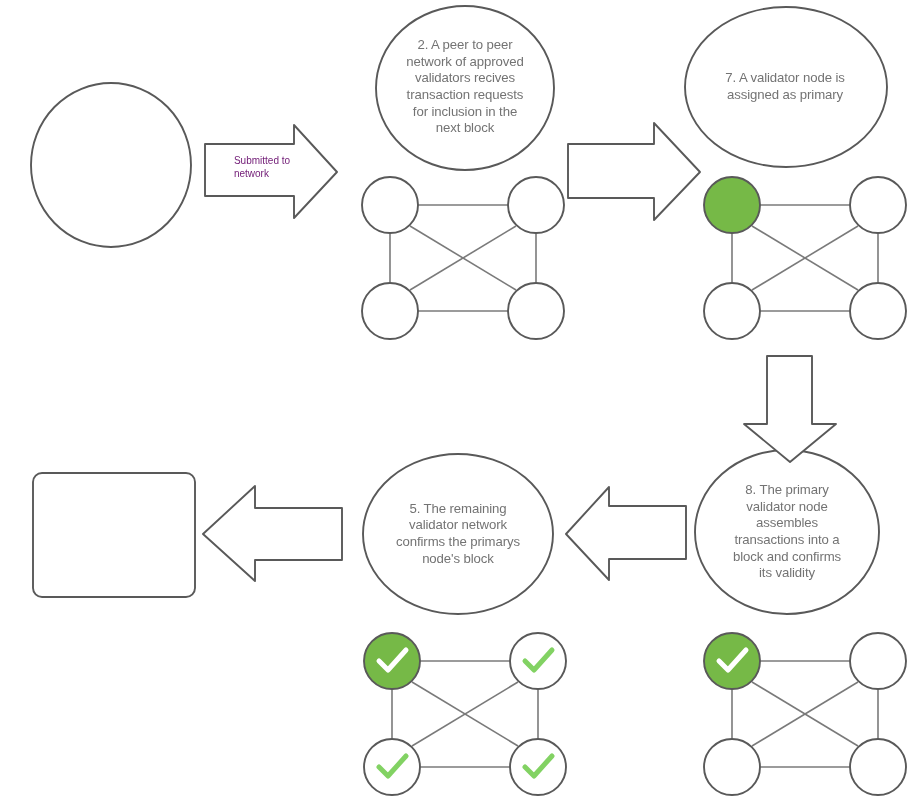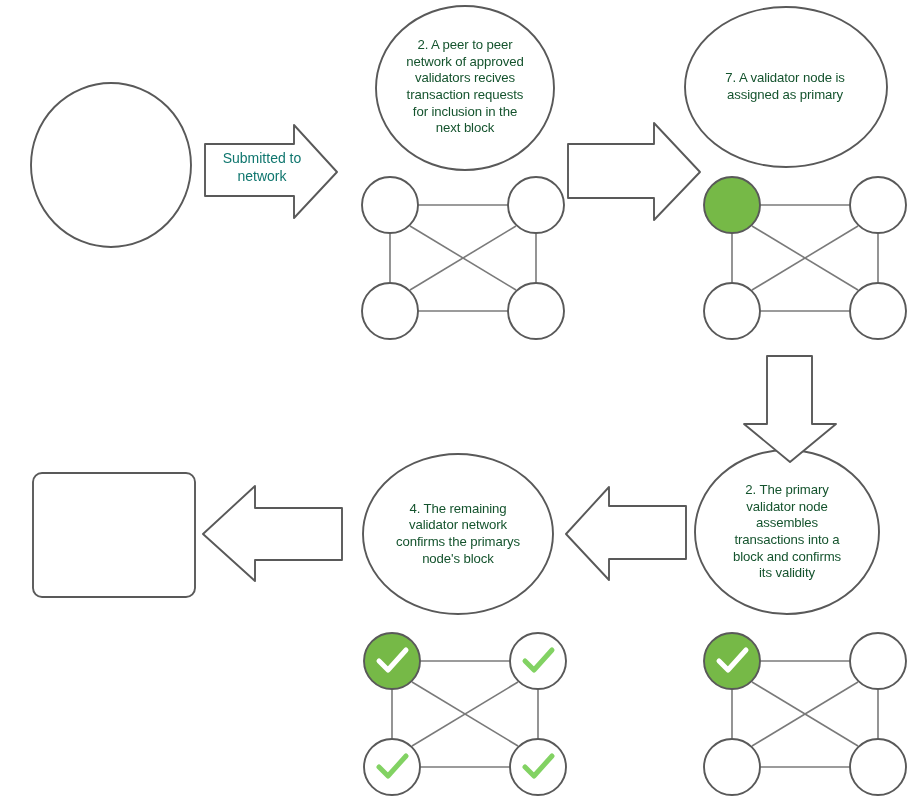--- a/index.html
+++ b/index.html
@@ -31,34 +31,34 @@
     height: 806px;
   }
   .shape-text {
     position: absolute;
     display: flex;
     align-items: center;
     justify-content: center;
     text-align: center;
     font-size: 13.2px;
     line-height: 1.26;
-    color: #14532d;
+    color: #737373;
     letter-spacing: -0.1px;
     pointer-events: none;
     white-space: pre-line;
   }
   .arrow-label {
     position: absolute;
     display: flex;
     align-items: center;
     justify-content: center;
-    text-align: center;
-    font-size: 14px;
+    text-align: left;
+    font-size: 10px;
     line-height: 1.28;
-    color: #0f766e;
+    color: #701a75;
     white-space: pre-line;
   }
   
   #step1-text { left: 24px;  top: 128px; width: 172px; height: 72px; }
   #step2-text { left: 379px; top: 26px;  width: 172px; height: 122px; }
   #step3-text { left: 692px; top: 66px;  width: 186px; height: 42px; }
   #step4-text { left: 705px; top: 478px; width: 164px; height: 108px; }
   #step5-text { left: 368px; top: 492px; width: 180px; height: 84px; }
   #final-text { left: 38px;  top: 490px; width: 152px; height: 78px; }
   #arrow1-label { left: 210px; top: 147px; width: 104px; height: 42px; }
@@ -165,28 +165,28 @@
   <div class="shape-text" id="step2-text">2. A peer to peer
 network of approved
 validators recives
 transaction requests
 for inclusion in the
 next block</div>
 
   <div class="shape-text" id="step3-text">7. A validator node is
 assigned as primary</div>
 
-  <div class="shape-text" id="step4-text">2. The primary
+  <div class="shape-text" id="step4-text">8. The primary
 validator node
 assembles
 transactions into a
 block and confirms
 its validity</div>
 
-  <div class="shape-text" id="step5-text">4. The remaining
+  <div class="shape-text" id="step5-text">5. The remaining
 validator network
 confirms the primarys
 node's block</div>
 
 
   <div class="arrow-label" id="arrow1-label">Submitted to
 network</div>
 
 </div>
 

